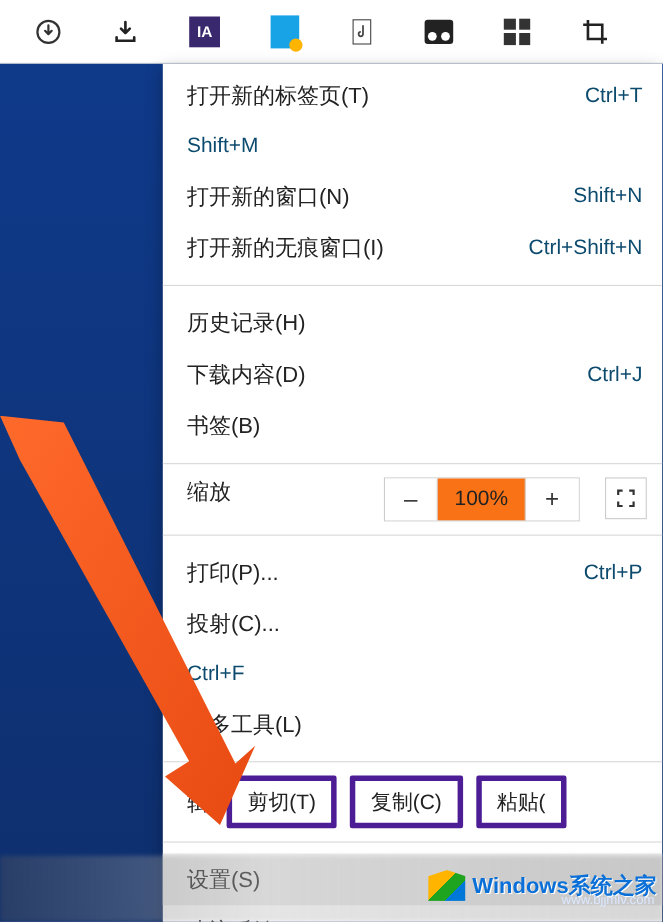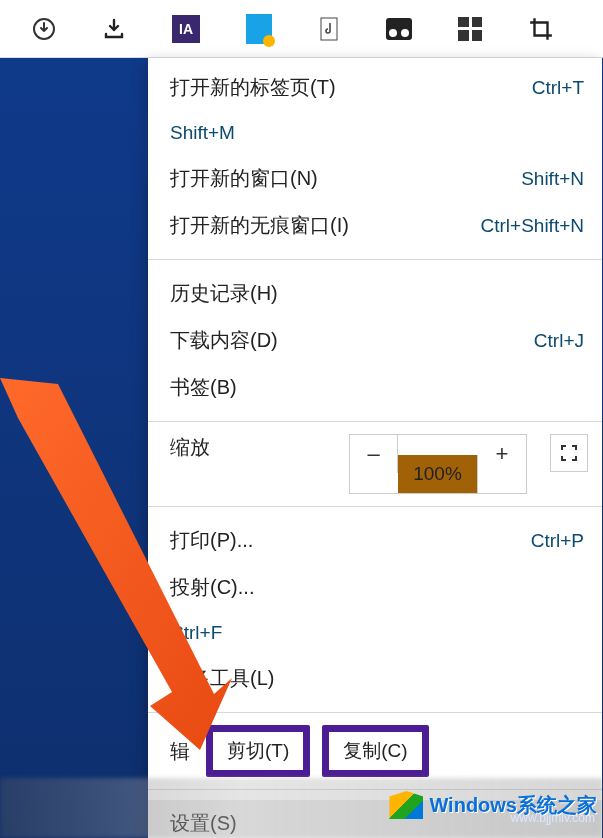--- a/index.html
+++ b/index.html
@@ -103,22 +103,21 @@
       background: #fff;
     }
     .zoom-controls .zval {
       width: 80px;
       height: 38px;
       display: flex;
       align-items: center;
       justify-content: center;
       font-size: 19px;
       border-right: 1px solid #ccc;
-      background: #a16207;
-      margin-top: 20px;
+      background: #f97316;
     }
     .zoom-controls .zbtn:last-child { border-right: none; }
     .fullscreen-btn {
       width: 38px;
       height: 38px;
       border: 1px solid #ccc;
       margin-left: 14px;
       display: flex;
       align-items: center;
       justify-content: center;
@@ -126,21 +125,21 @@
       font-size: 16px;
     }
     .edit-row {
       display: flex;
       align-items: center;
       padding: 8px 10px 8px 22px;
       gap: 12px;
     }
     .edit-row .label { margin-right: 4px; }
     .edit-btn {
-      border: 7px solid #4c1d95;
+      border: 5px solid #4c1d95;
       padding: 6px 14px;
       font-size: 19px;
       cursor: pointer;
       background: #fff;
       border-radius: 2px;
     }
     .arrow-overlay {
       position: absolute;
       top: 320px;
       left: 0;
@@ -341,20 +340,21 @@
       </div>
       <div class="menu-row">
         <span class="label">更多工具(L)</span>
       </div>
     </div>
     <hr class="sep">
     <div class="edit-row">
       <span class="label">辑</span>
       <div class="edit-btn"><span>剪切(T)</span></div>
       <div class="edit-btn"><span>复制(C)</span></div>
+      <div class="edit-btn"><span>粘贴(</span></div>
     </div>
     <hr class="sep">
     <div class="menu-section">
       <div class="menu-row hovered">
         <span class="label">设置(S)</span>
       </div>
       <div class="menu-row">
         <span class="label">建议反馈(</span>
       </div>
     </div>

